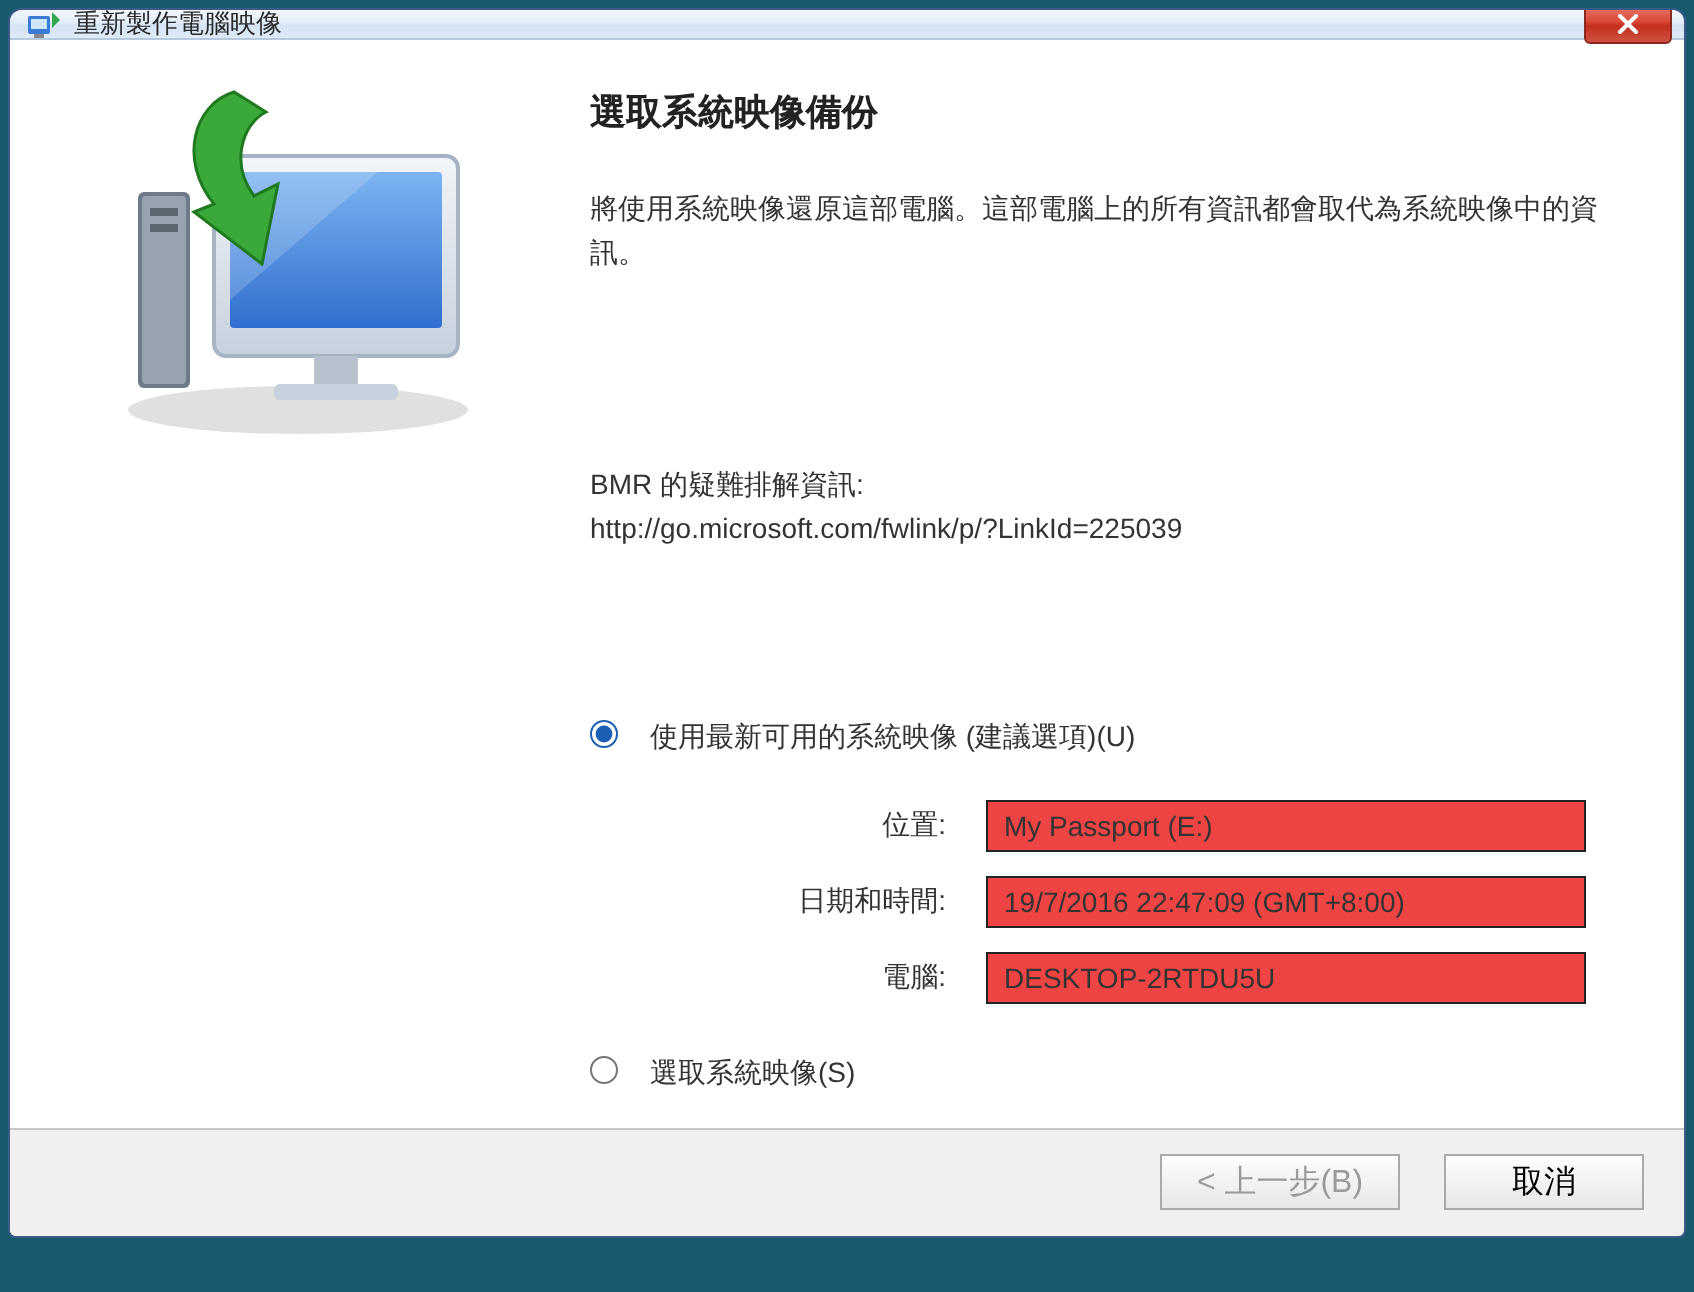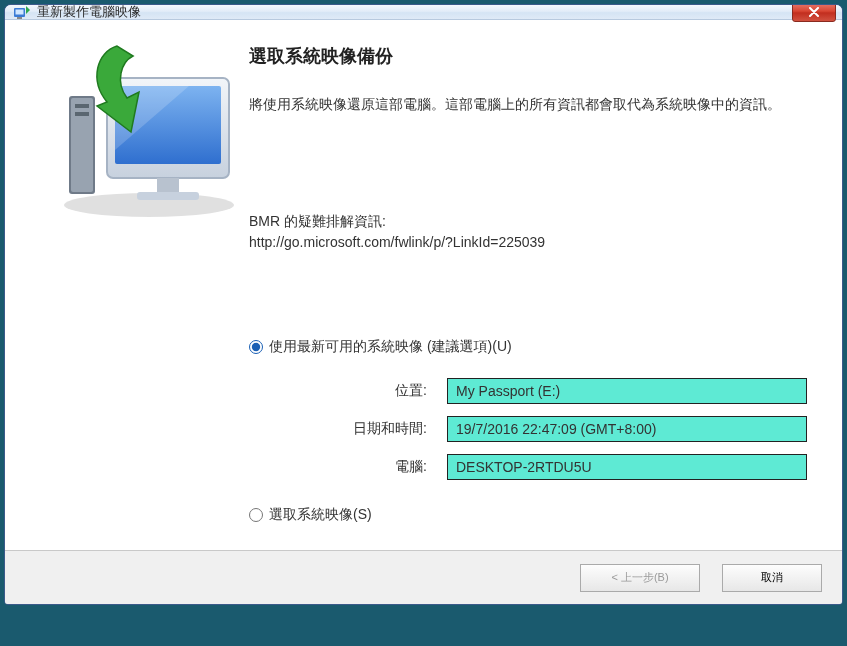--- a/index.html
+++ b/index.html
@@ -60,52 +60,52 @@
     .heading {
       font-size: 18px;
       font-weight: bold;
       color:#222;
       margin: 6px 0 26px 0;
     }
     .desc { font-size: 14px; line-height: 1.55; color:#333; margin-bottom: 95px; }
     .info-block { font-size: 14px; line-height: 1.55; margin-bottom: 84px; }
 
     .radio-row {
-      display:flex; align-items:center; gap:6px;
+      display:flex; align-items:flex-start; gap:16px;
       font-size: 14px; margin-bottom: 22px;
     }
     .radio-row input { width:14px; height:14px; accent-color:#1a5fb4; }
 
     .field-table { margin-left: 28px; }
     .field-row { display:flex; align-items:center; margin-bottom: 12px; }
     .field-label { width: 150px; font-size:14px;text-align:right; }
     .field-value {
-      width: 360px; height: 26px;
+      width: 300px; height: 26px;
       border: 1px solid #222;
       padding: 3px 8px;
       font-size: 14px;
       display:flex; align-items:center;
-      background:#5eead4;
+      background:#ef4444;
       margin-left:20px;
     }
 
     .radio-row.second { margin-top: 26px; margin-bottom: 0; }
 
     .button-bar {
       background:#f0f0f0;
       border-top:1px solid #c9c9c9;
       height: 54px;
       display:flex; justify-content:flex-end; align-items:center;
       gap: 10px; padding: 0 20px;
     }
     .btn {
       width: 120px; height: 28px;
       border:1px solid #aaa;
       background: linear-gradient(#fdfdfd,#e7e7e7);
-      font-size: 11px;
+      font-size: 16px;
       display:flex; align-items:center; justify-content:center;
       cursor:pointer;
     }
     .btn.disabled { color:#9a9a9a; cursor:default; }
     .btn.primary { border:1px solid #2f77c7; box-shadow: 0 0 0 1px #7fb6ec inset; }
     .btn.cancel { width: 100px; margin-left: 12px; }
   </style>
 </head>
 <body>
 

